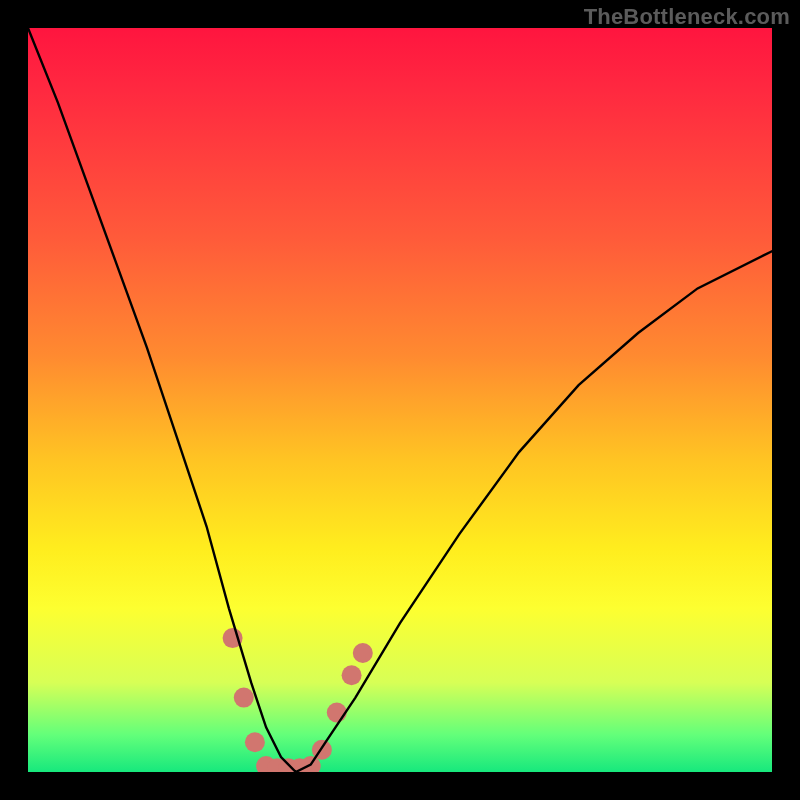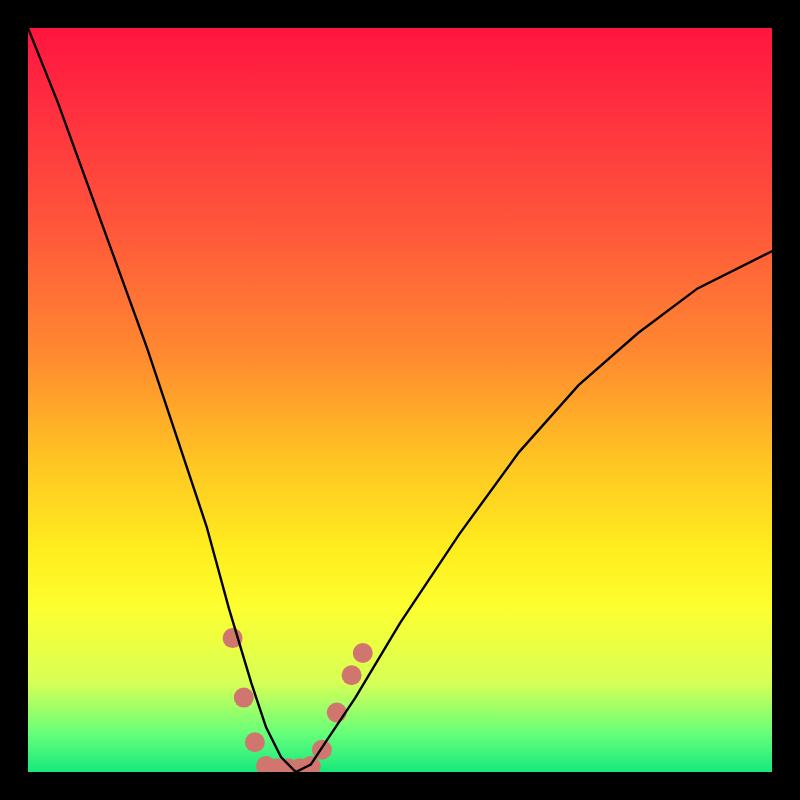--- a/index.html
+++ b/index.html
@@ -54,20 +54,21 @@
     left: 0;
     top: 0;
     width: 744px;
     height: 744px;
   }
 </style>
 </head>
 <body>
 
 <div class="frame">
+  <div class="watermark">TheBottleneck.com</div>
   <div class="plot">
     <svg class="curve" viewBox="0 0 744 744">
       <g id="markers-group">
           <circle cx="204.6" cy="610.1" r="10" fill="#d1766f"></circle>
           <circle cx="215.8" cy="669.6" r="10" fill="#d1766f"></circle>
           <circle cx="226.9" cy="714.2" r="10" fill="#d1766f"></circle>
           <circle cx="238.1" cy="738.0" r="10" fill="#d1766f"></circle>
           <circle cx="249.2" cy="740.3" r="10" fill="#d1766f"></circle>
           <circle cx="260.4" cy="740.3" r="10" fill="#d1766f"></circle>
           <circle cx="271.6" cy="740.3" r="10" fill="#d1766f"></circle>

